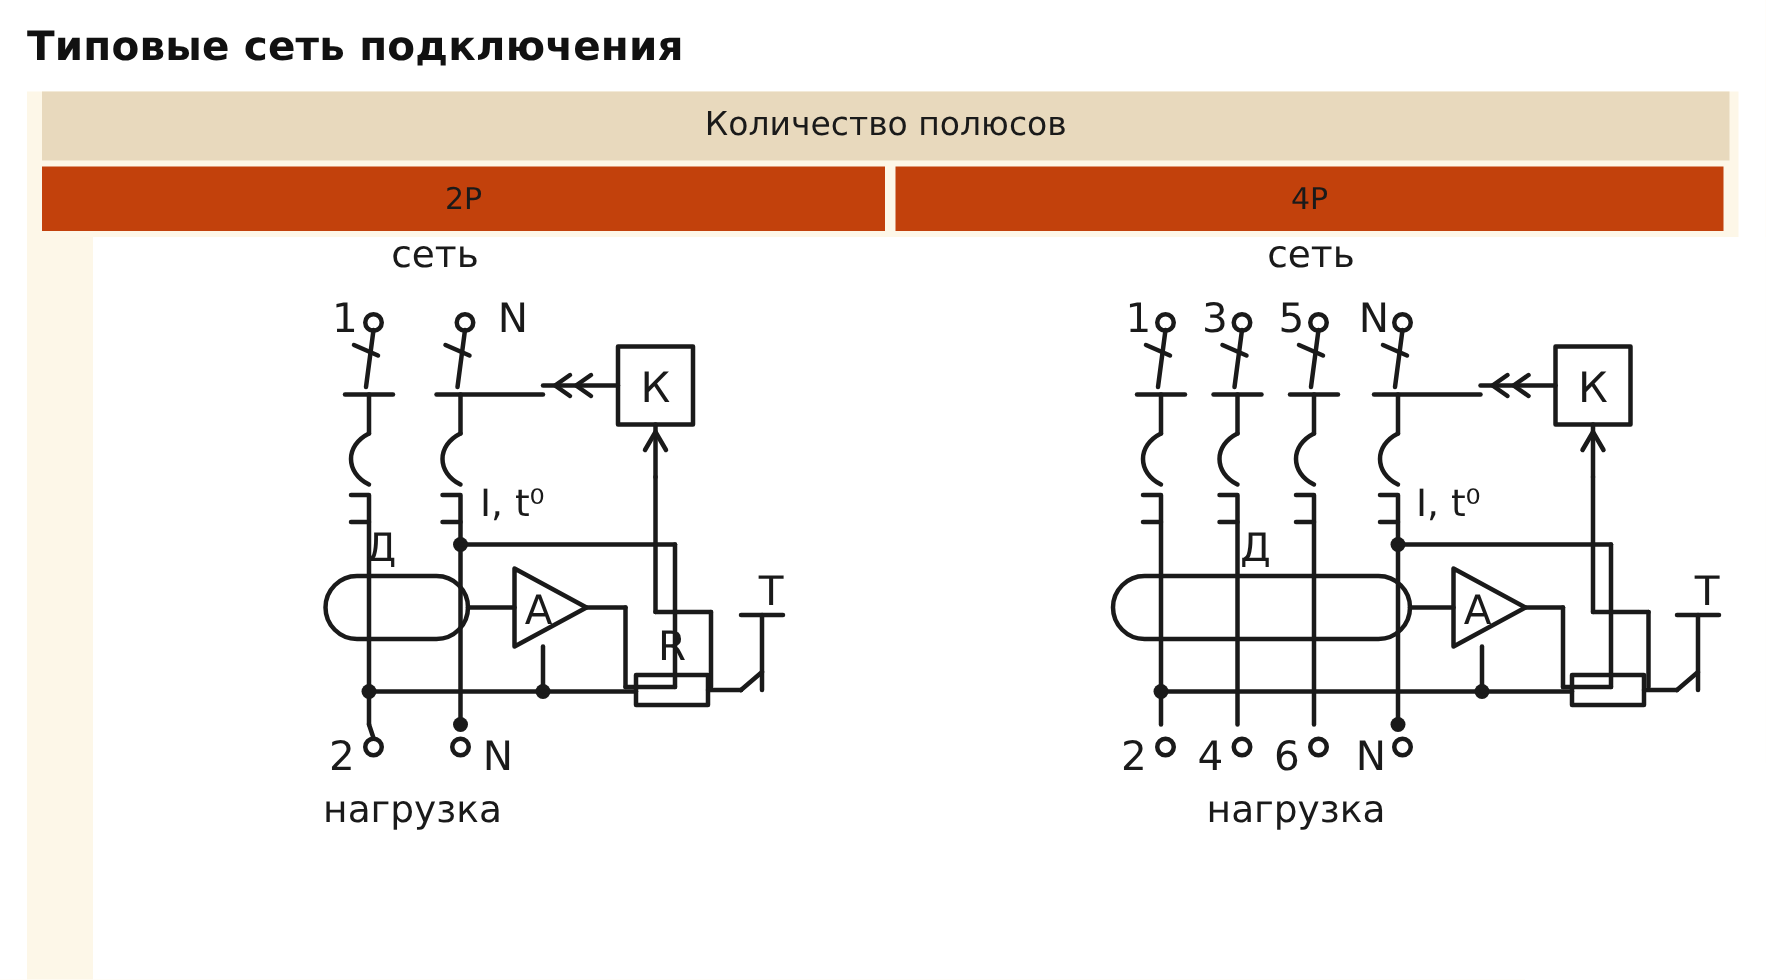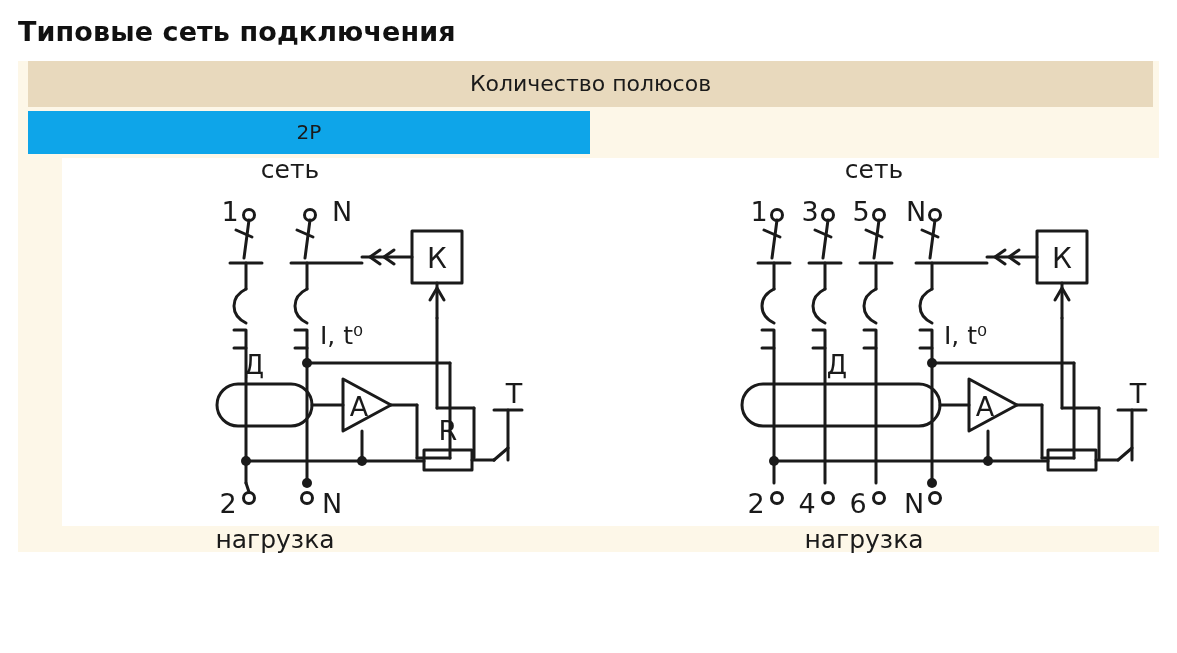--- a/index.html
+++ b/index.html
@@ -33,34 +33,34 @@
     text-align: center;
     font-size: 22px;
     color: #1a1a1a;
     padding: 10px 0 11px 0;
   }
   .col-headers {
     display: flex;
     margin: 4px 10px 0 10px;
   }
   .col-header {
-    background: #0ea5e9;
+    background: #c2410c;
     text-align: center;
     font-size: 20px;
     color: #1a1a1a;
     padding: 9px 0 10px 0;
     box-sizing: border-box;
   }
   .col-header.left { width: 562px; }
   .col-header.spacer-h { width: 7px; background: transparent; }
   .col-header.right { flex: 1; }
   .cells {
     display: flex;
     margin: 4px 10px 0 10px;
-    height: 368px;
+    height: 496px;
     padding-left: 34px;
   }
   .cell {
     background: #ffffff;
     box-sizing: border-box;
     position: relative;
   }
   .cell.left { width: 562px; }
   .cell.divider { width: 7px; background: #e8d9bd; }
   .cell.right { flex: 1; }
@@ -76,20 +76,21 @@
 
 <div class="page-title">Типовые сеть подключения</div>
 
 <div class="panel">
 
   <div class="panel-header">Количество полюсов</div>
 
   <div class="col-headers">
     <div class="col-header left">2P</div>
     <div class="col-header spacer-h"></div>
+    <div class="col-header right">4P</div>
   </div>
 
   <div class="cells">
 
     <div class="cell left">
       <svg width="562" height="432" viewBox="0 0 562 432">
         <g fill="none" stroke="#1a1a1a" stroke-width="3" stroke-linecap="round" stroke-linejoin="round">
 
           <text x="228" y="20" font-size="25" text-anchor="middle" stroke="none">сеть</text>
 

